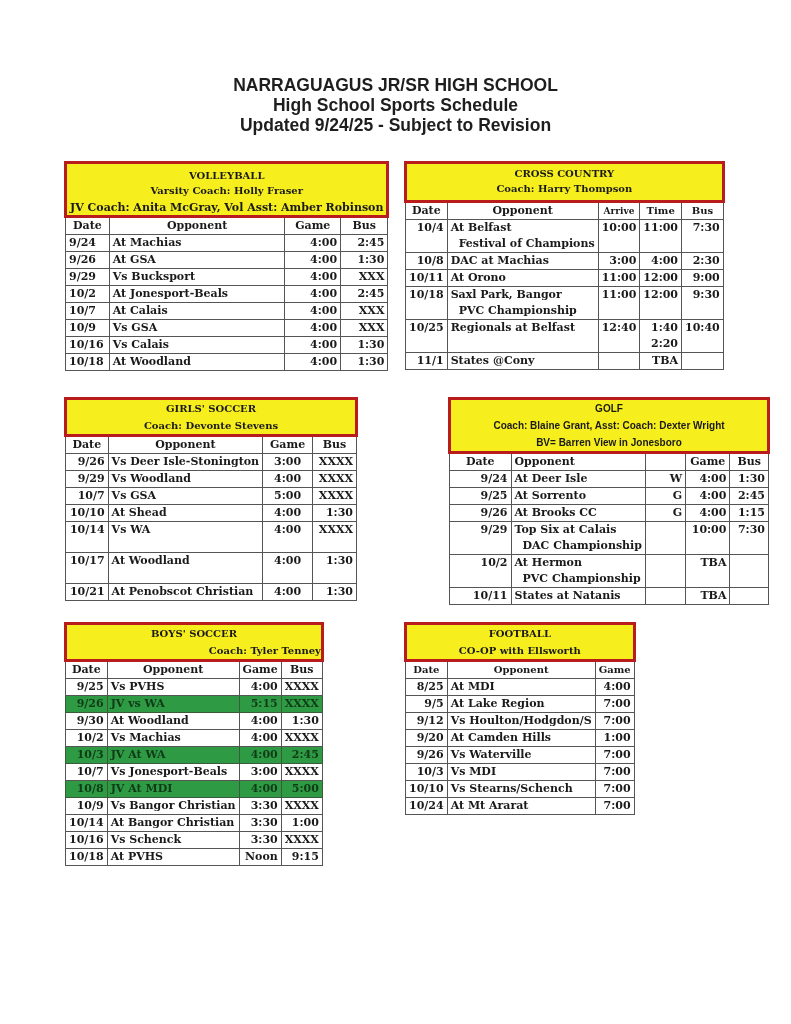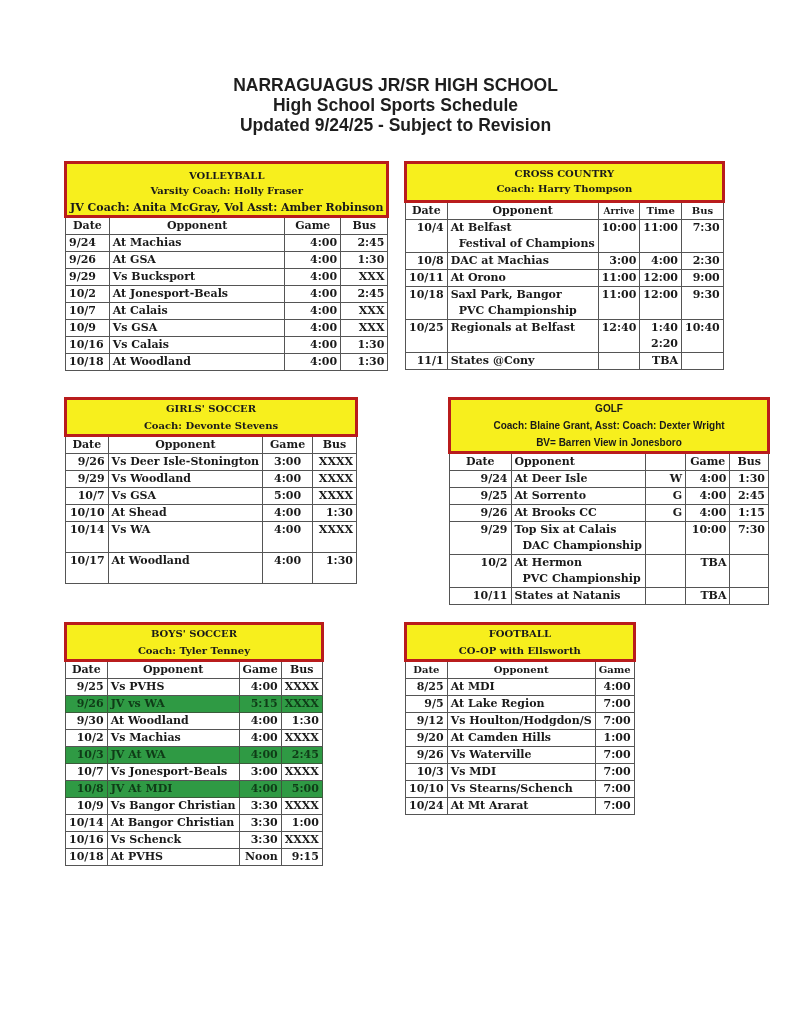--- a/index.html
+++ b/index.html
@@ -395,20 +395,34 @@
         <td class="l">
           <span class="sub">At Woodland</span>
         </td>
         <td class="c">
           <span class="sub">4:00</span>
         </td>
         <td class="r">
           <span class="sub">1:30</span>
         </td>
       </tr>
+      <tr>
+        <td class="r">
+          <span class="sub">10/21</span>
+        </td>
+        <td class="l">
+          <span class="sub">At Penobscot Christian</span>
+        </td>
+        <td class="c">
+          <span class="sub">4:00</span>
+        </td>
+        <td class="r">
+          <span class="sub">1:30</span>
+        </td>
+      </tr>
     </tbody>
 </table>
 
 <table style="left:404px; top:397px; width:322px;margin-left:44px;">
   <colgroup>
       <col style="width:68px">
       <col style="width:122px">
       <col style="width:47px">
       <col style="width:45px">
       <col style="width:40px">
@@ -541,21 +555,21 @@
   <colgroup>
       <col style="width:43px">
       <col style="width:153px">
       <col style="width:53px">
       <col style="width:45px">
     </colgroup>
   <tbody>
       <tr>
         <td colspan="4" class="hdr" style="padding:1px 0 1px;">
     <span class="sub">BOYS' SOCCER</span>
-    <span class="sub" style="padding-top:2px;">Coach: Tyler Tenney</span>
+    <span class="sub" style="padding-top:2px;text-align:right;">Coach: Tyler Tenney</span>
   </td>
       </tr>
   <tr>
     <th>Date</th>
     <th>Opponent</th>
     <th>Game</th>
     <th>Bus</th>
   </tr>
   </tbody>
     <tbody>

